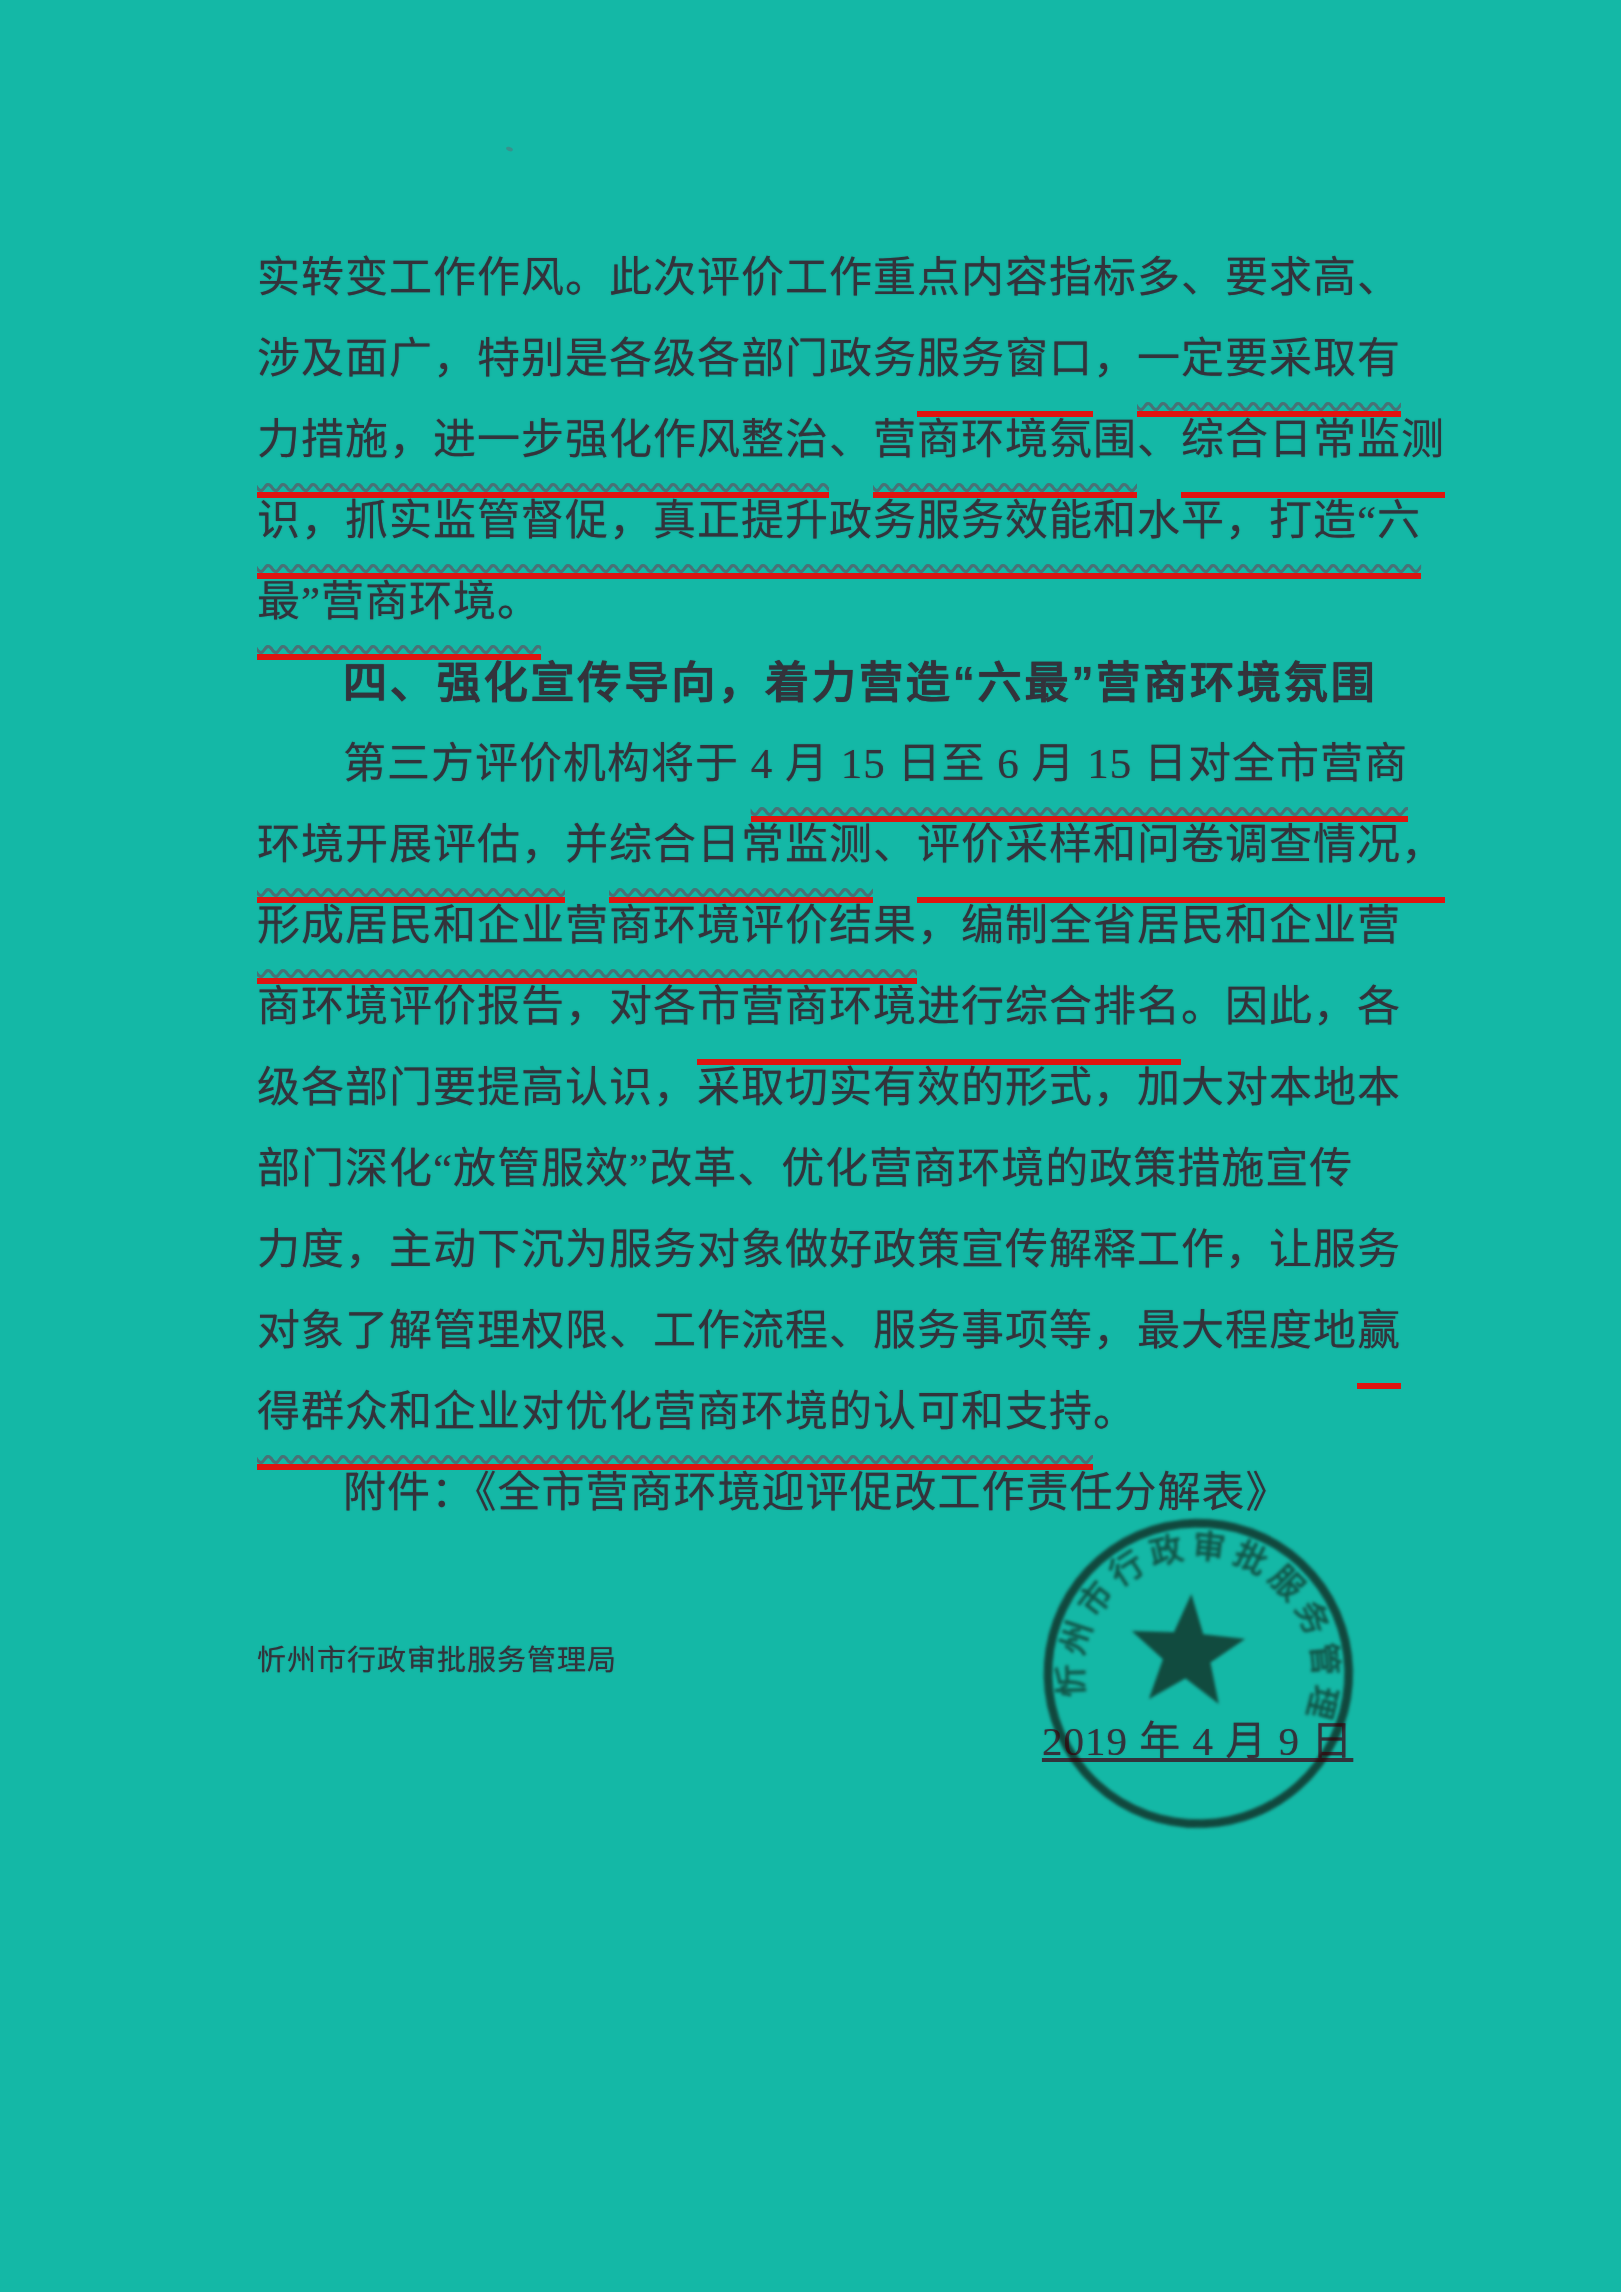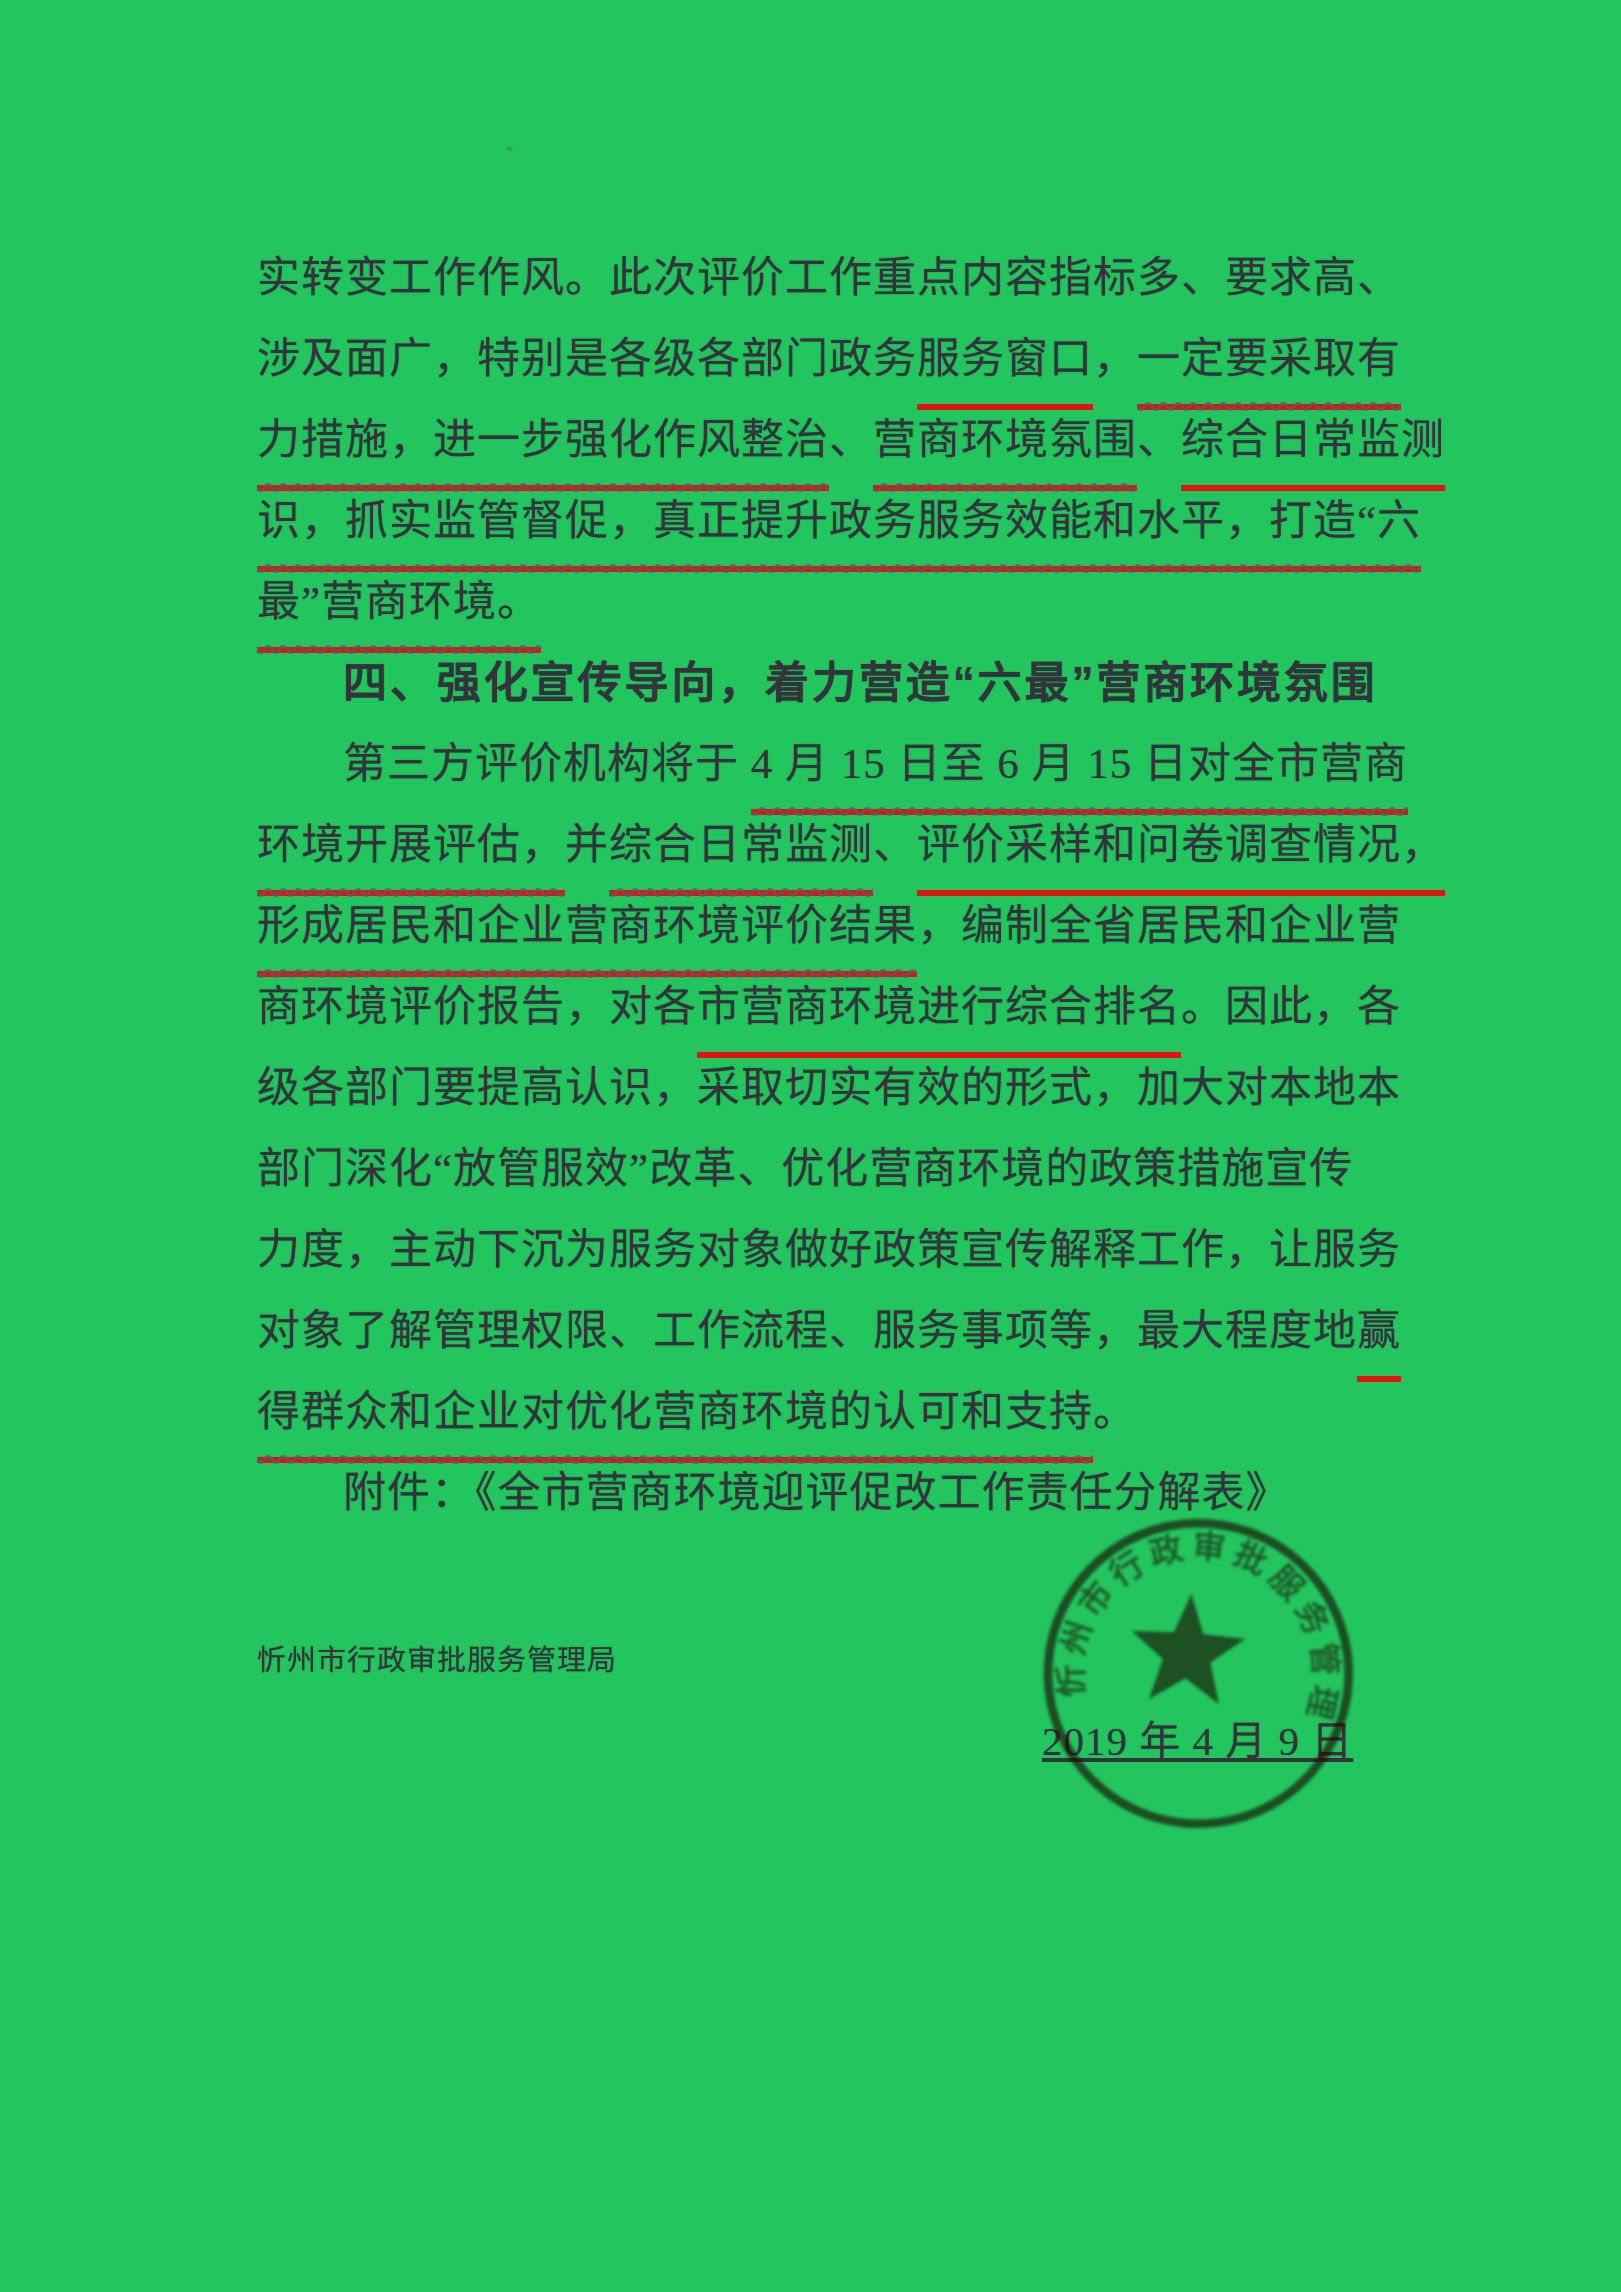--- a/index.html
+++ b/index.html
@@ -1,20 +1,20 @@
 <!DOCTYPE html>
 <html lang="zh-CN" style="--ink: #33333b; --red: #e01410; --seal-red: #c8423a;"><head>
 <meta charset="utf-8">
 <style>
   html,body{margin:0;padding:0;background:#f4f4f2;}
   .page{
     position:relative;
     width:1621px;height:2293px;
     margin:0 auto;
-    background:#22c55e;
+    background:#14b8a6;
     overflow:hidden;
     font-family:"Liberation Serif","DejaVu Serif",serif;
     color:var(--ink,#33333b);
   }
   .doc{
     position:absolute;left:257px;top:237px;width:1106px;
   }
   .line{
     height:81px;line-height:81px;
     font-size:43px;letter-spacing:1px;
@@ -23,21 +23,21 @@
   }
   .line.indent{padding-left:86px;}
   .line.bold{
     font-family:Liberation Sans, sans-serif;
     font-weight:700;font-size:44px;letter-spacing:2.9px;
     text-shadow:0 0 1px rgba(30,30,38,.7);
   }
   
   .u{
     border-bottom:6.9px solid var(--red,#e01410);
-    padding-bottom:22px;
+    padding-bottom:29px;
   }
   
   .g{
     text-decoration:underline wavy rgba(120,120,132,.45);
     text-decoration-thickness:2.9px;
     text-underline-offset:29px;
     text-decoration-skip-ink:none;
   }
   .sig-block{
     position:absolute;left:257px;top:1620px;width:1106px;

